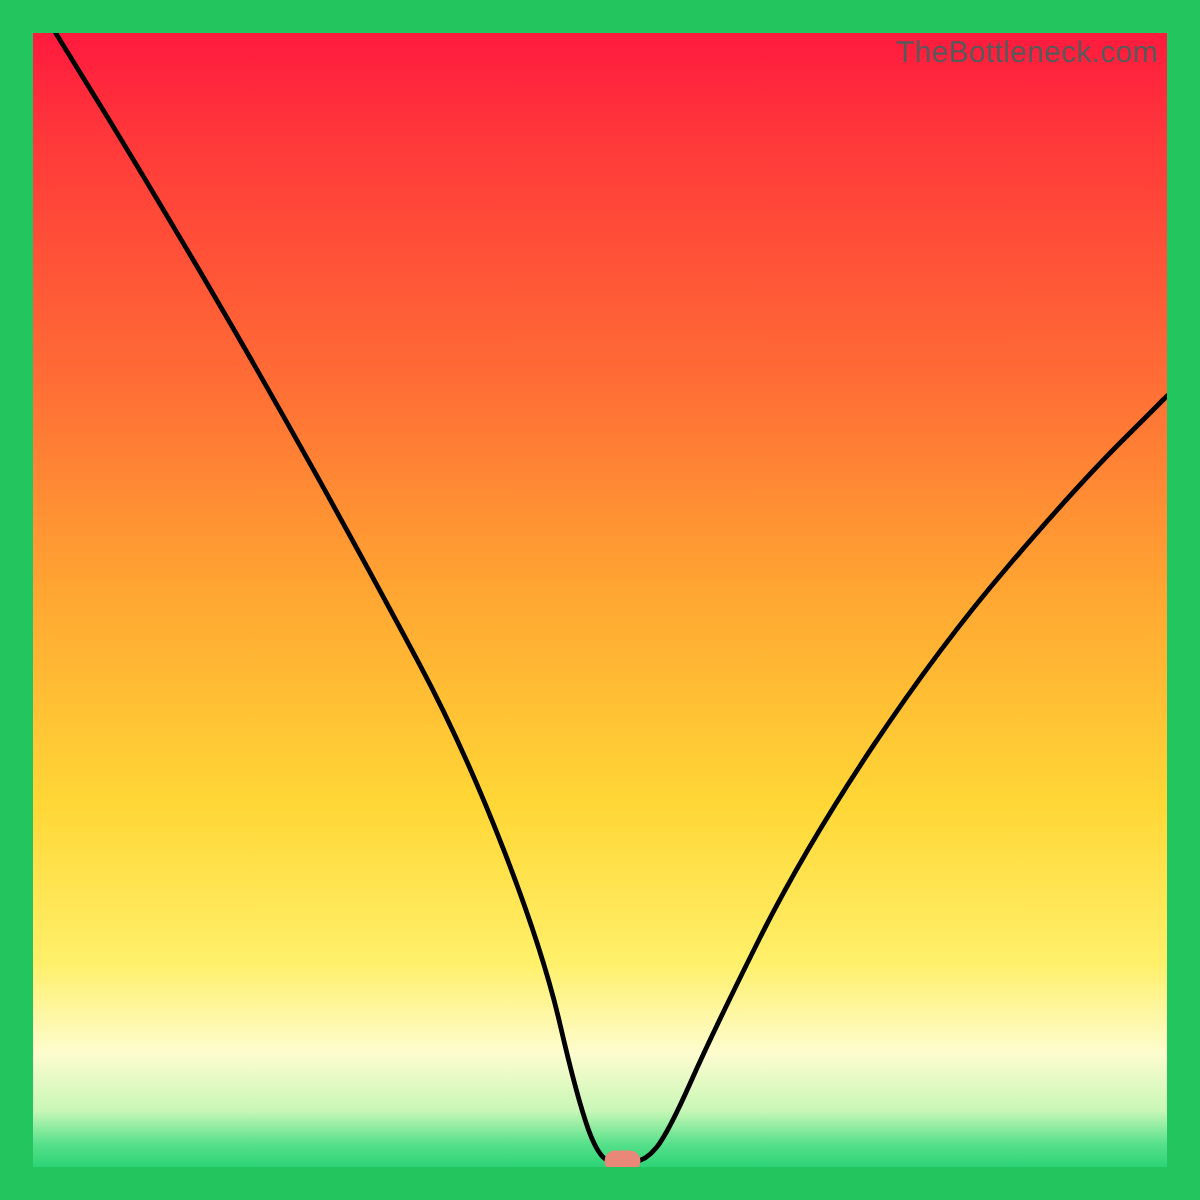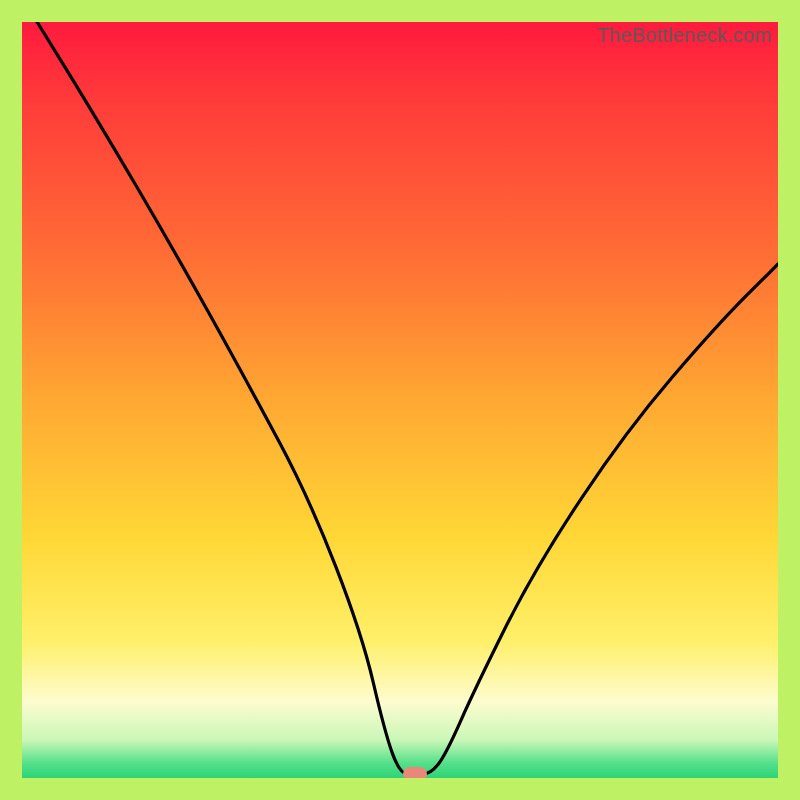--- a/index.html
+++ b/index.html
@@ -8,21 +8,21 @@
     width: 800px;
     height: 800px;
     background: #000;
     overflow: hidden;
     font-family: Arial, Helvetica, sans-serif;
   }
   .frame {
     position: relative;
     width: 800px;
     height: 800px;
-    background: #bef264;
+    background: #22c55e;
   }
   .plot-area {
     position: absolute;
     left: 22px;
     top: 22px;
     width: 756px;
     height: 756px;
     overflow: hidden;
   }
   .gradient-bg {

